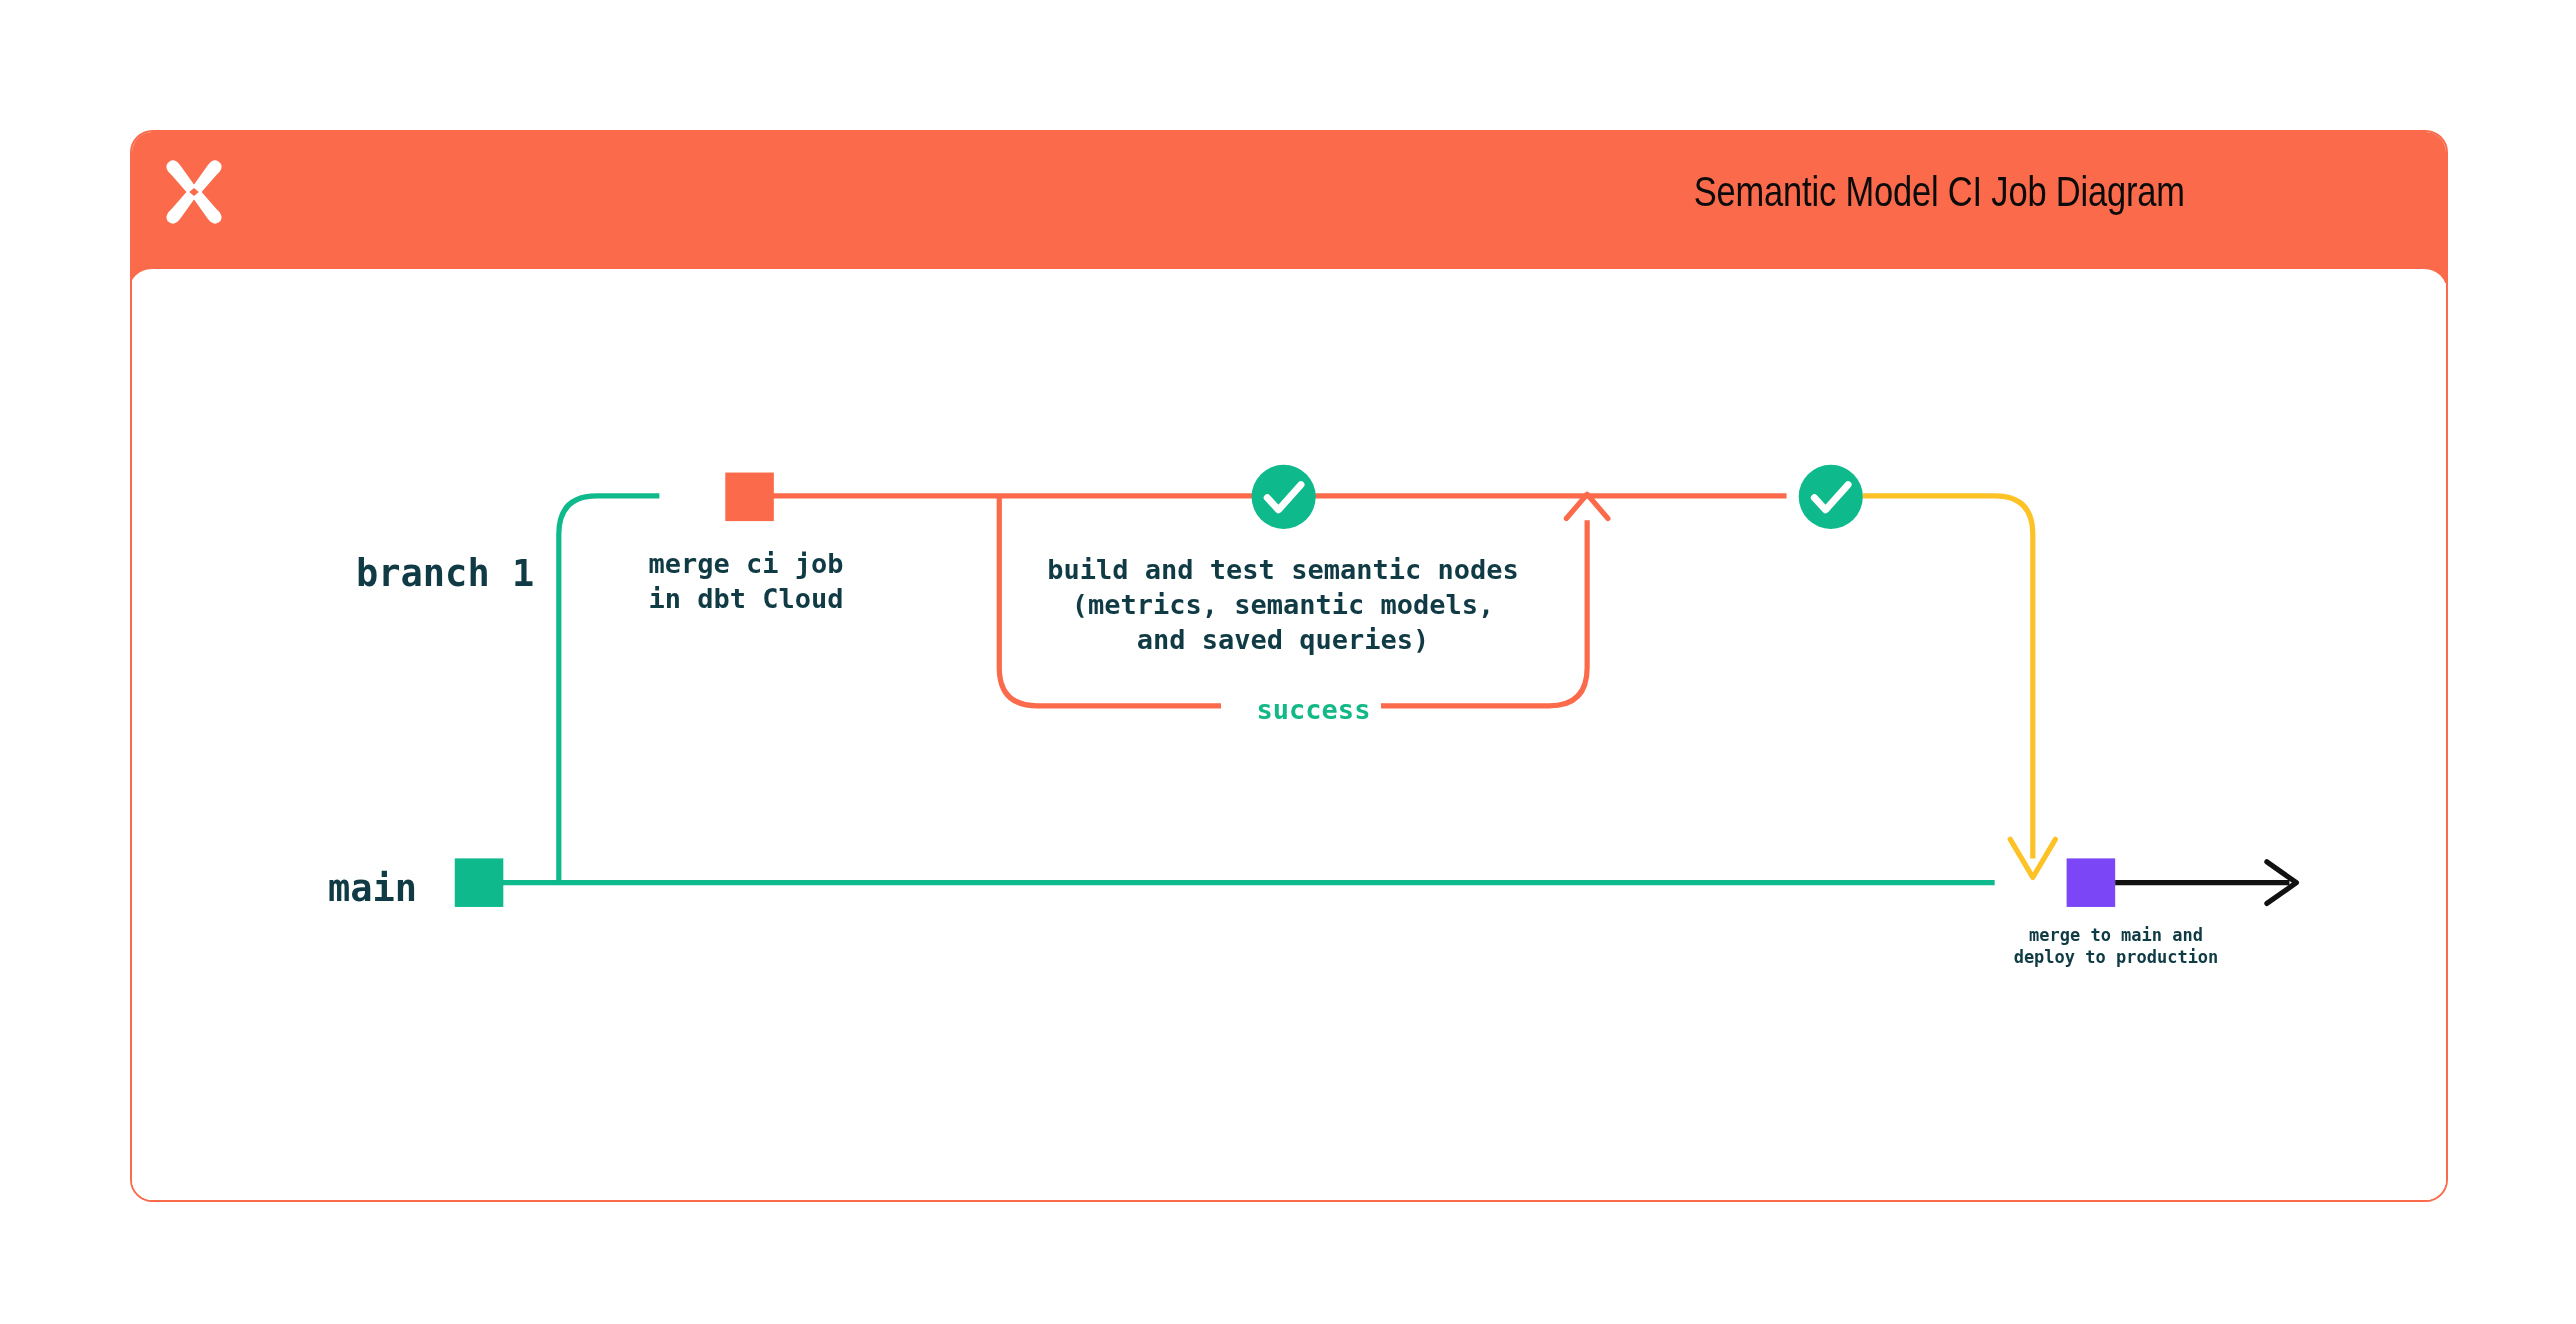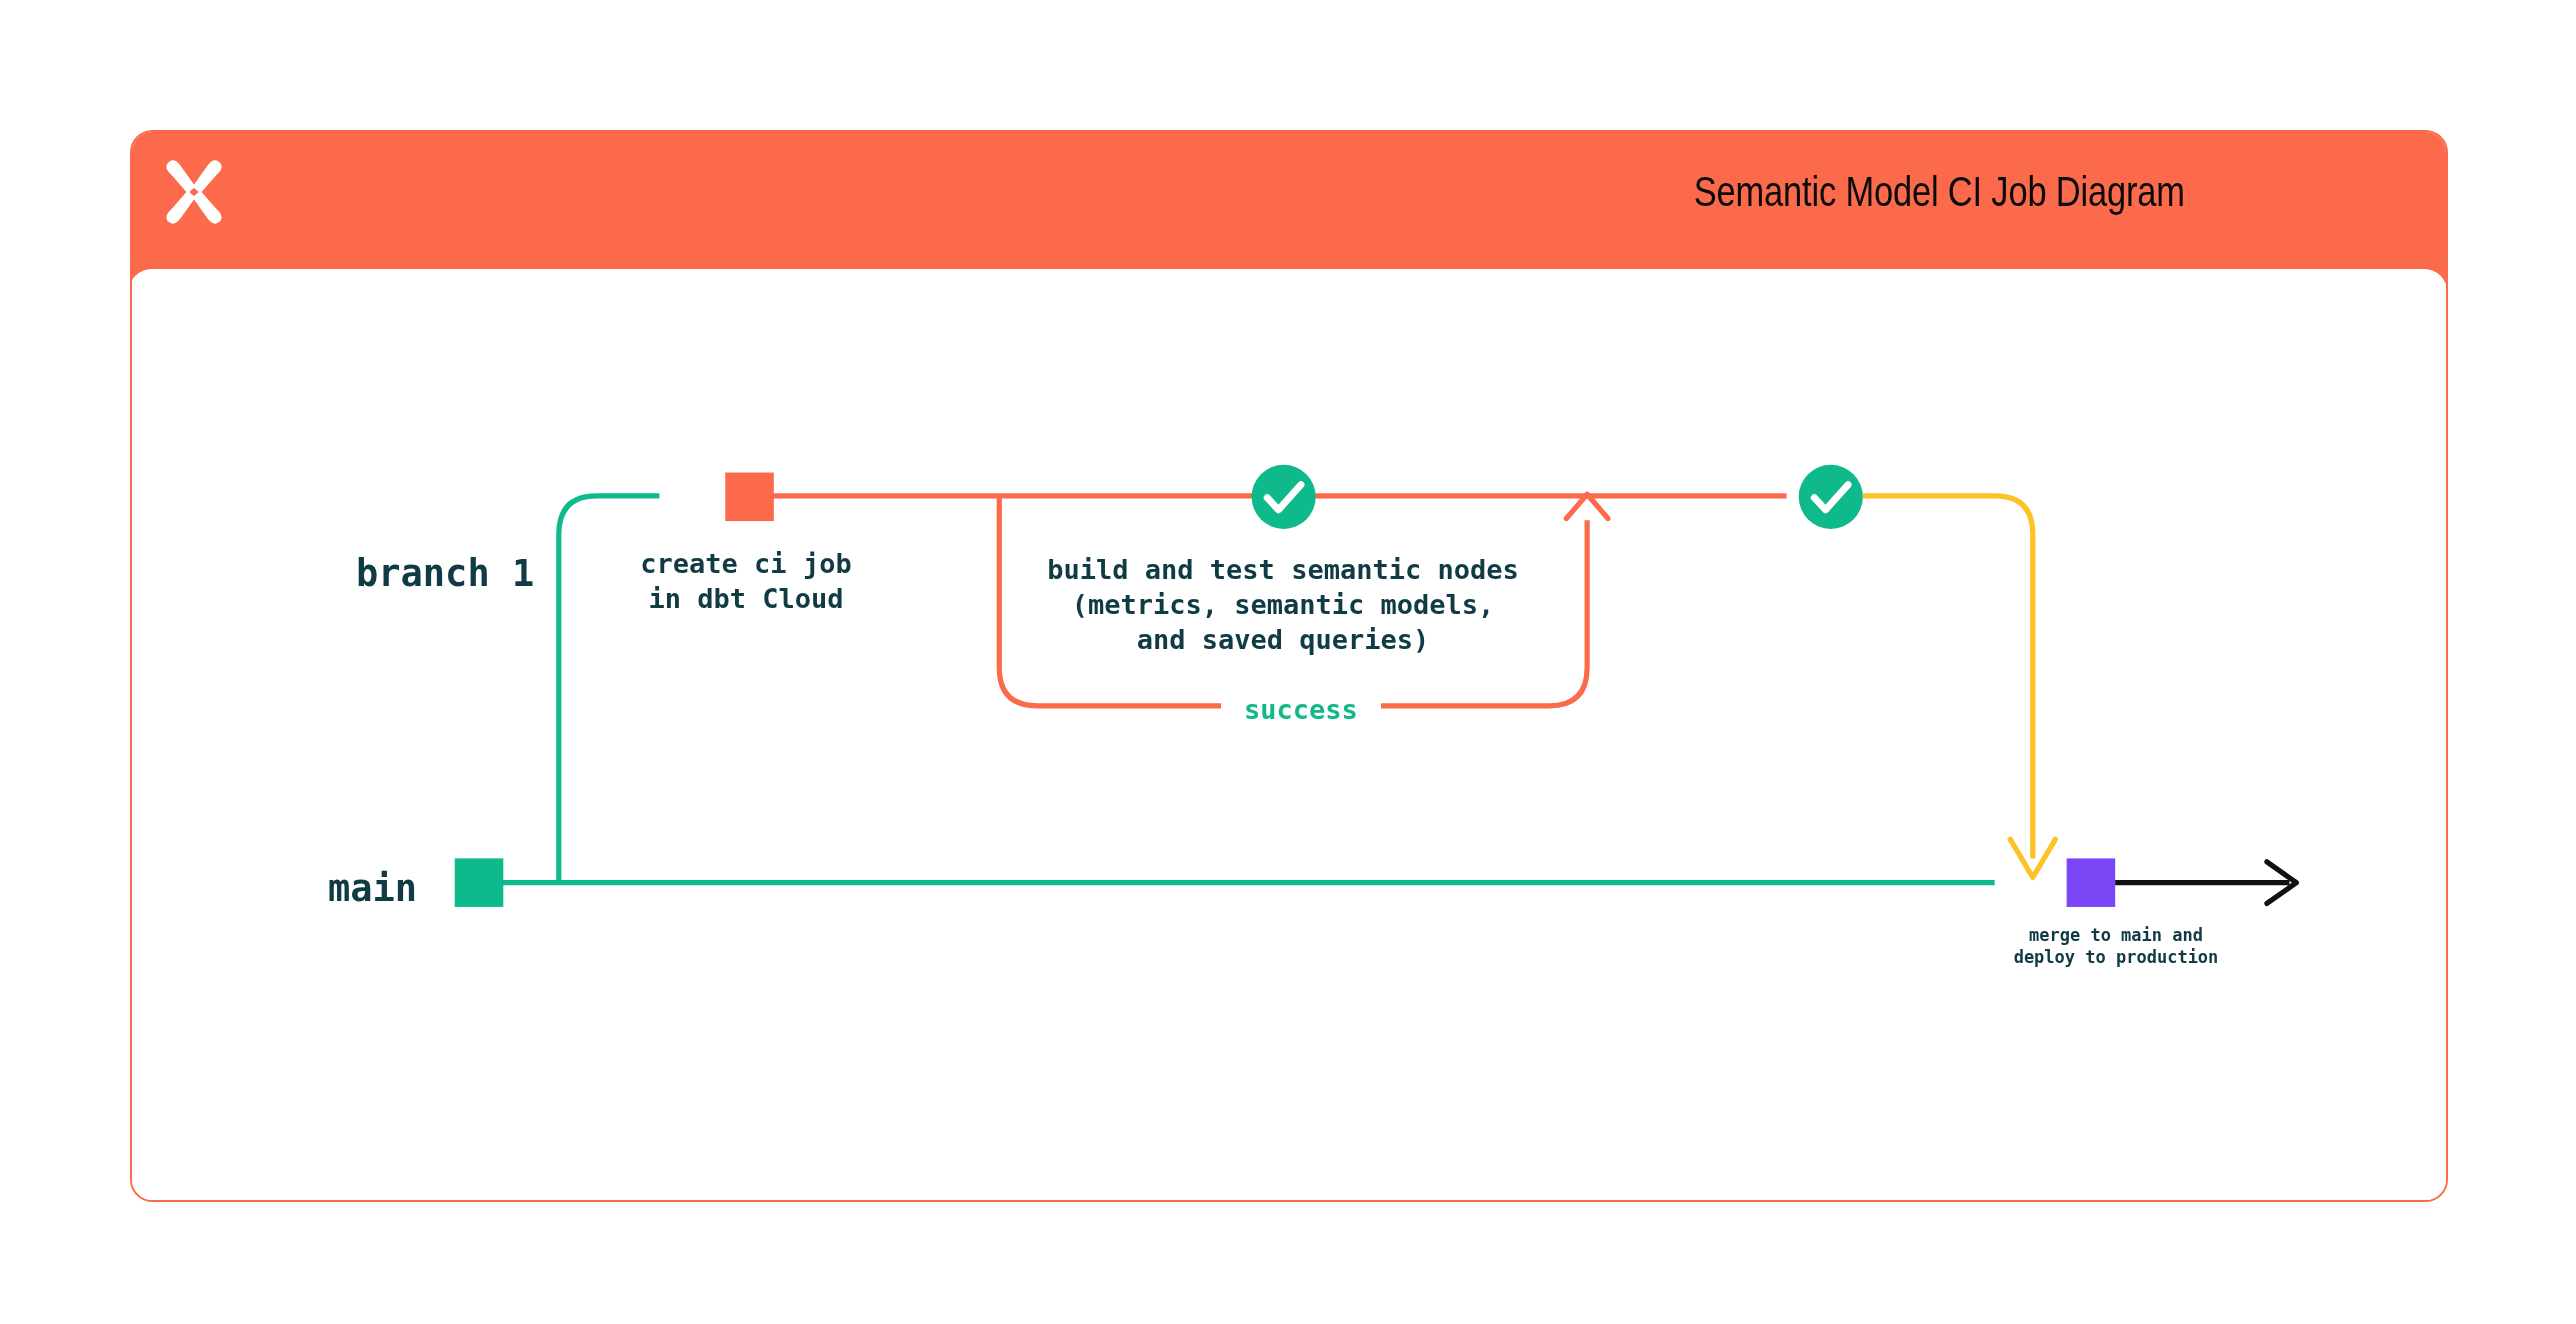--- a/index.html
+++ b/index.html
@@ -119,21 +119,21 @@
   #node-label-create   { left: 538px;  top: 546px;  width: 416px; font-size: 27px; }
   #node-label-build    { left: 971px; top: 552px;  width: 624px; font-size: 27px; text-align: center; }
   #node-label-commit   { left: 1622px; top: 546px;  width: 468px; font-size: 27px; }
   #node-label-merge    { left: 1873px; top: 924px; width: 486px; font-size: 17px; }
 
   #success-label {
     position: absolute;
     left: 1221px;
     top: 692px;
     width: 139px;
-    text-align: center;
+    text-align: right;
     font-family: "DejaVu Sans Mono", monospace;
     font-weight: bold;
     font-size: 27px;
     color: #12B886;
     background: #ffffff;
     padding: 1.7px 10.4px;
     z-index: 7;
     white-space: nowrap;
   }
 </style>
@@ -224,21 +224,21 @@
       <path d="M 2614 994 L 2648 1018 L 2614 1042" stroke="#111111" stroke-width="6" fill="none" stroke-linecap="round" stroke-linejoin="round"></path>
     </g>
 
     <rect x="524" y="990" width="56" height="56" fill="#0EB98C"></rect>
   </svg>
 
   <div class="branch-name" id="branch1-name">branch 1</div>
 
   <div class="branch-name" id="main-name">main</div>
 
-  <div class="lbl" id="node-label-create">create ci job
+  <div class="lbl" id="node-label-create">merge ci job
 in dbt Cloud</div>
 
   <div class="lbl" id="node-label-build">build and test semantic nodes
 (metrics, semantic models,
 and saved queries)</div>
 
 
   <div class="lbl" id="node-label-merge">merge to main and
 deploy to production</div>
 

